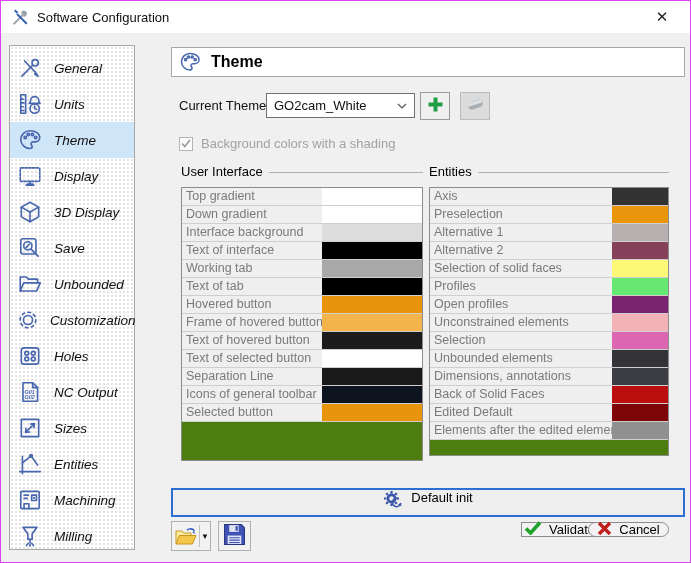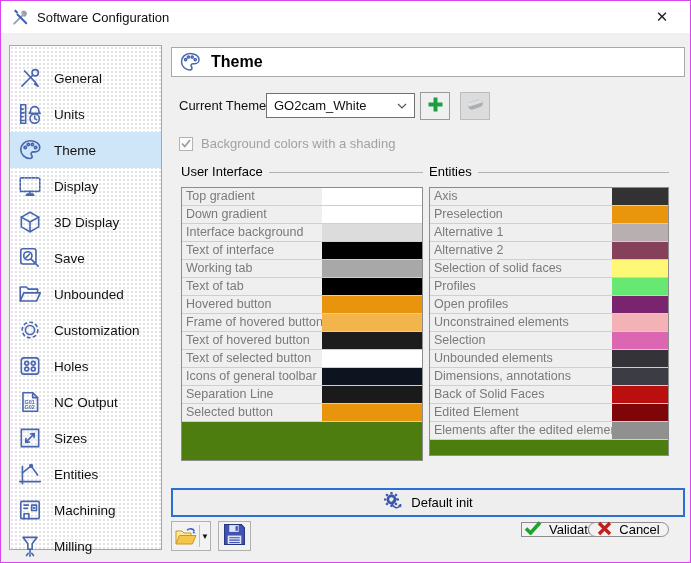--- a/index.html
+++ b/index.html
@@ -3,21 +3,21 @@
 <meta charset="utf-8">
 <style>
   html,body{margin:0;padding:0;background:#c8c8c8;font-family:"Liberation Sans",sans-serif;}
   .window{position:relative;width:689px;height:561px;background:#f0f0f0;border:1px solid #d946ef;overflow:hidden;}
   
   .titlebar{position:absolute;left:0;top:0;width:100%;height:32px;background:#ffffff;display:flex;align-items:center;}
   .titlebar .app-icon{margin-left:9px;display:flex;align-items:center;}
   .titlebar .title{margin-left:7px;font-size:13px;color:#101010;}
   .close-btn{position:absolute;right:13px;top:0;height:32px;width:30px;display:flex;align-items:center;justify-content:center;font-size:15px;color:#222;cursor:default;}
   
-  .sidebar{position:absolute;left:8px;top:44px;width:153px;height:505px;background:#ffffff;border:1px solid #a8a8a8;background-image:radial-gradient(circle,#e3e3e3 0.8px,transparent 0.9px);background-size:4px 4px;box-sizing:border-box;padding-top:14px;}
+  .sidebar{position:absolute;left:8px;top:44px;width:126px;height:505px;background:#ffffff;border:1px solid #a8a8a8;background-image:radial-gradient(circle,#e3e3e3 0.8px,transparent 0.9px);background-size:4px 4px;box-sizing:border-box;padding-top:4px;font-style:italic;}
   .side-item{height:36px;display:flex;align-items:center;}
   .side-item.selected{background:#cfe5f8;}
   .side-item .ic{width:30px;height:30px;margin-left:5px;display:flex;align-items:center;justify-content:center;}
   .side-item .ic svg{stroke:#4766ae;fill:none;stroke-width:1.5;stroke-linecap:round;stroke-linejoin:round;}
   .side-label{margin-left:9px;font-size:13.5px;color:#101010;}
   
   .header-box{position:absolute;left:170px;top:46px;width:514px;height:30px;background:#ffffff;border:1px solid #a8a8a8;box-sizing:border-box;display:flex;align-items:center;}
   .header-box .ic{margin-left:6px;display:flex;}
   .header-box .ic svg{stroke:#4766ae;fill:none;stroke-width:1.5;stroke-linecap:round;stroke-linejoin:round;}
   .header-title{margin-left:9px;font-size:16px;font-weight:bold;color:#000;}
@@ -42,21 +42,21 @@
   .group-line{flex:1;border-top:1px solid #b0b0b0;margin-left:6px;margin-top:1px;}
   .group-box{margin-top:8px;border:1px solid #8c8c8c;background:#4d7c0f;box-sizing:border-box;}
   .group-0 .group-box{height:274px;}
   .group-1 .group-box{height:269px;}
   .lrow{display:flex;height:18px;border-bottom:1px solid #cfcfcf;box-sizing:border-box;}
   .lrow-label{flex:1;background:#efefef;font-size:12.5px;color:#7a7a7a;padding-left:4px;line-height:17px;white-space:nowrap;overflow:hidden;}
   .lrow-swatch{display:block;}
   .group-0 .lrow-swatch{width:100px;}
   .group-1 .lrow-swatch{width:56px;}
   
-  .default-init{position:absolute;left:170px;top:487px;width:514px;height:29px;box-sizing:border-box;background:#eeeeee;border:2px solid #2b6fd0;display:flex;align-items:center;justify-content:center;gap:8px;cursor:default;}
+  .default-init{position:absolute;left:170px;top:487px;width:514px;height:29px;box-sizing:border-box;background:#eeeeee;border:2px solid #2b6fd0;display:flex;align-items:flex-start;justify-content:center;gap:8px;cursor:default;}
   .default-init .label{font-size:13px;color:#000;}
   
   .split-btn{position:absolute;left:170px;top:520px;width:40px;height:30px;box-sizing:border-box;background:#f2f2f2;border:1px solid #b0b0b0;display:flex;align-items:center;}
   .split-btn .folder-part{width:27px;display:flex;justify-content:center;}
   .split-btn .divider{width:1px;height:22px;background:#c0c0c0;}
   .split-btn .arrow-part{flex:1;display:flex;justify-content:center;font-size:8px;color:#111;}
   .save-btn{position:absolute;left:217px;top:520px;width:33px;height:30px;box-sizing:border-box;background:#f2f2f2;border:1px solid #b0b0b0;display:flex;align-items:center;justify-content:center;}
   .action-btn{position:absolute;top:521px;height:15px;box-sizing:border-box;background:#f2f2f2;border:1px solid #8c8c8c;display:flex;align-items:center;justify-content:center;gap:7px;font-size:13px;color:#000;}
   .validate-btn{left:520px;width:77px;}
   .cancel-btn{left:587px;width:81px;border-radius:8px;}
@@ -313,26 +313,26 @@
         </div>
         <div class="lrow">
           <span class="lrow-label">Text of hovered button</span>
           <span class="lrow-swatch" style="background: rgb(28, 28, 28);"></span>
         </div>
         <div class="lrow">
           <span class="lrow-label">Text of selected button</span>
           <span class="lrow-swatch" style="background: rgb(255, 255, 255);"></span>
         </div>
         <div class="lrow">
+          <span class="lrow-label">Separation Line</span>
+          <span class="lrow-swatch" style="background: rgb(26, 26, 26);"></span>
+        </div>
+        <div class="lrow">
           <span class="lrow-label">Icons of general toolbar</span>
           <span class="lrow-swatch" style="background: rgb(13, 20, 32);"></span>
-        </div>
-        <div class="lrow">
-          <span class="lrow-label">Separation Line</span>
-          <span class="lrow-swatch" style="background: rgb(26, 26, 26);"></span>
         </div>
         <div class="lrow">
           <span class="lrow-label">Selected button</span>
           <span class="lrow-swatch" style="background: rgb(232, 148, 12);"></span>
         </div>
       </div>
   </div>
 
   <div class="group group-1">
     <div class="group-head">
@@ -382,21 +382,21 @@
         </div>
         <div class="lrow">
           <span class="lrow-label">Dimensions, annotations</span>
           <span class="lrow-swatch" style="background: rgb(60, 60, 68);"></span>
         </div>
         <div class="lrow">
           <span class="lrow-label">Back of Solid Faces</span>
           <span class="lrow-swatch" style="background: rgb(187, 15, 15);"></span>
         </div>
         <div class="lrow">
-          <span class="lrow-label">Edited Element</span>
+          <span class="lrow-label">Edited Default</span>
           <span class="lrow-swatch" style="background: rgb(126, 5, 8);"></span>
         </div>
         <div class="lrow">
           <span class="lrow-label">Elements after the edited element</span>
           <span class="lrow-swatch" style="background: rgb(144, 144, 144);"></span>
         </div>
       </div>
   </div>
 
   <div class="default-init">

